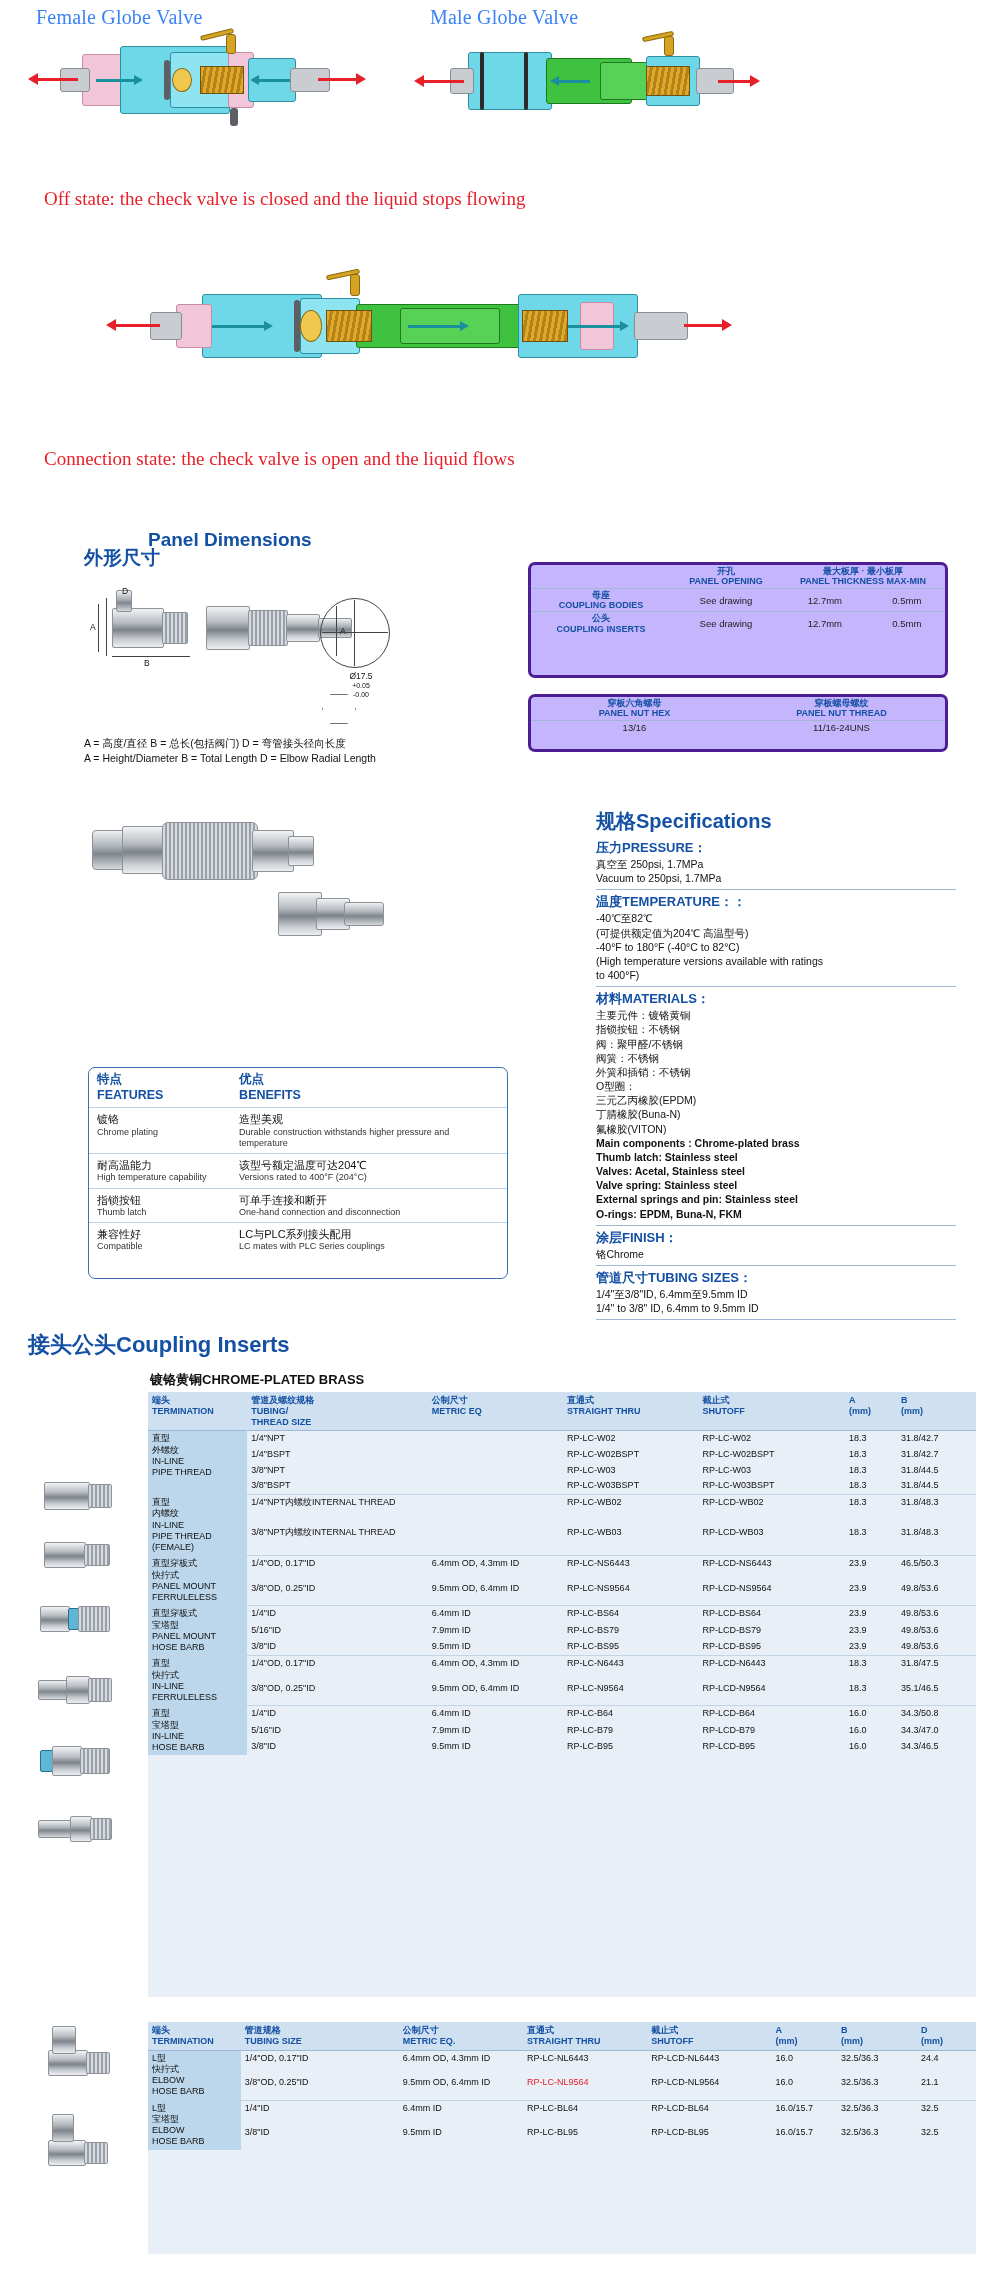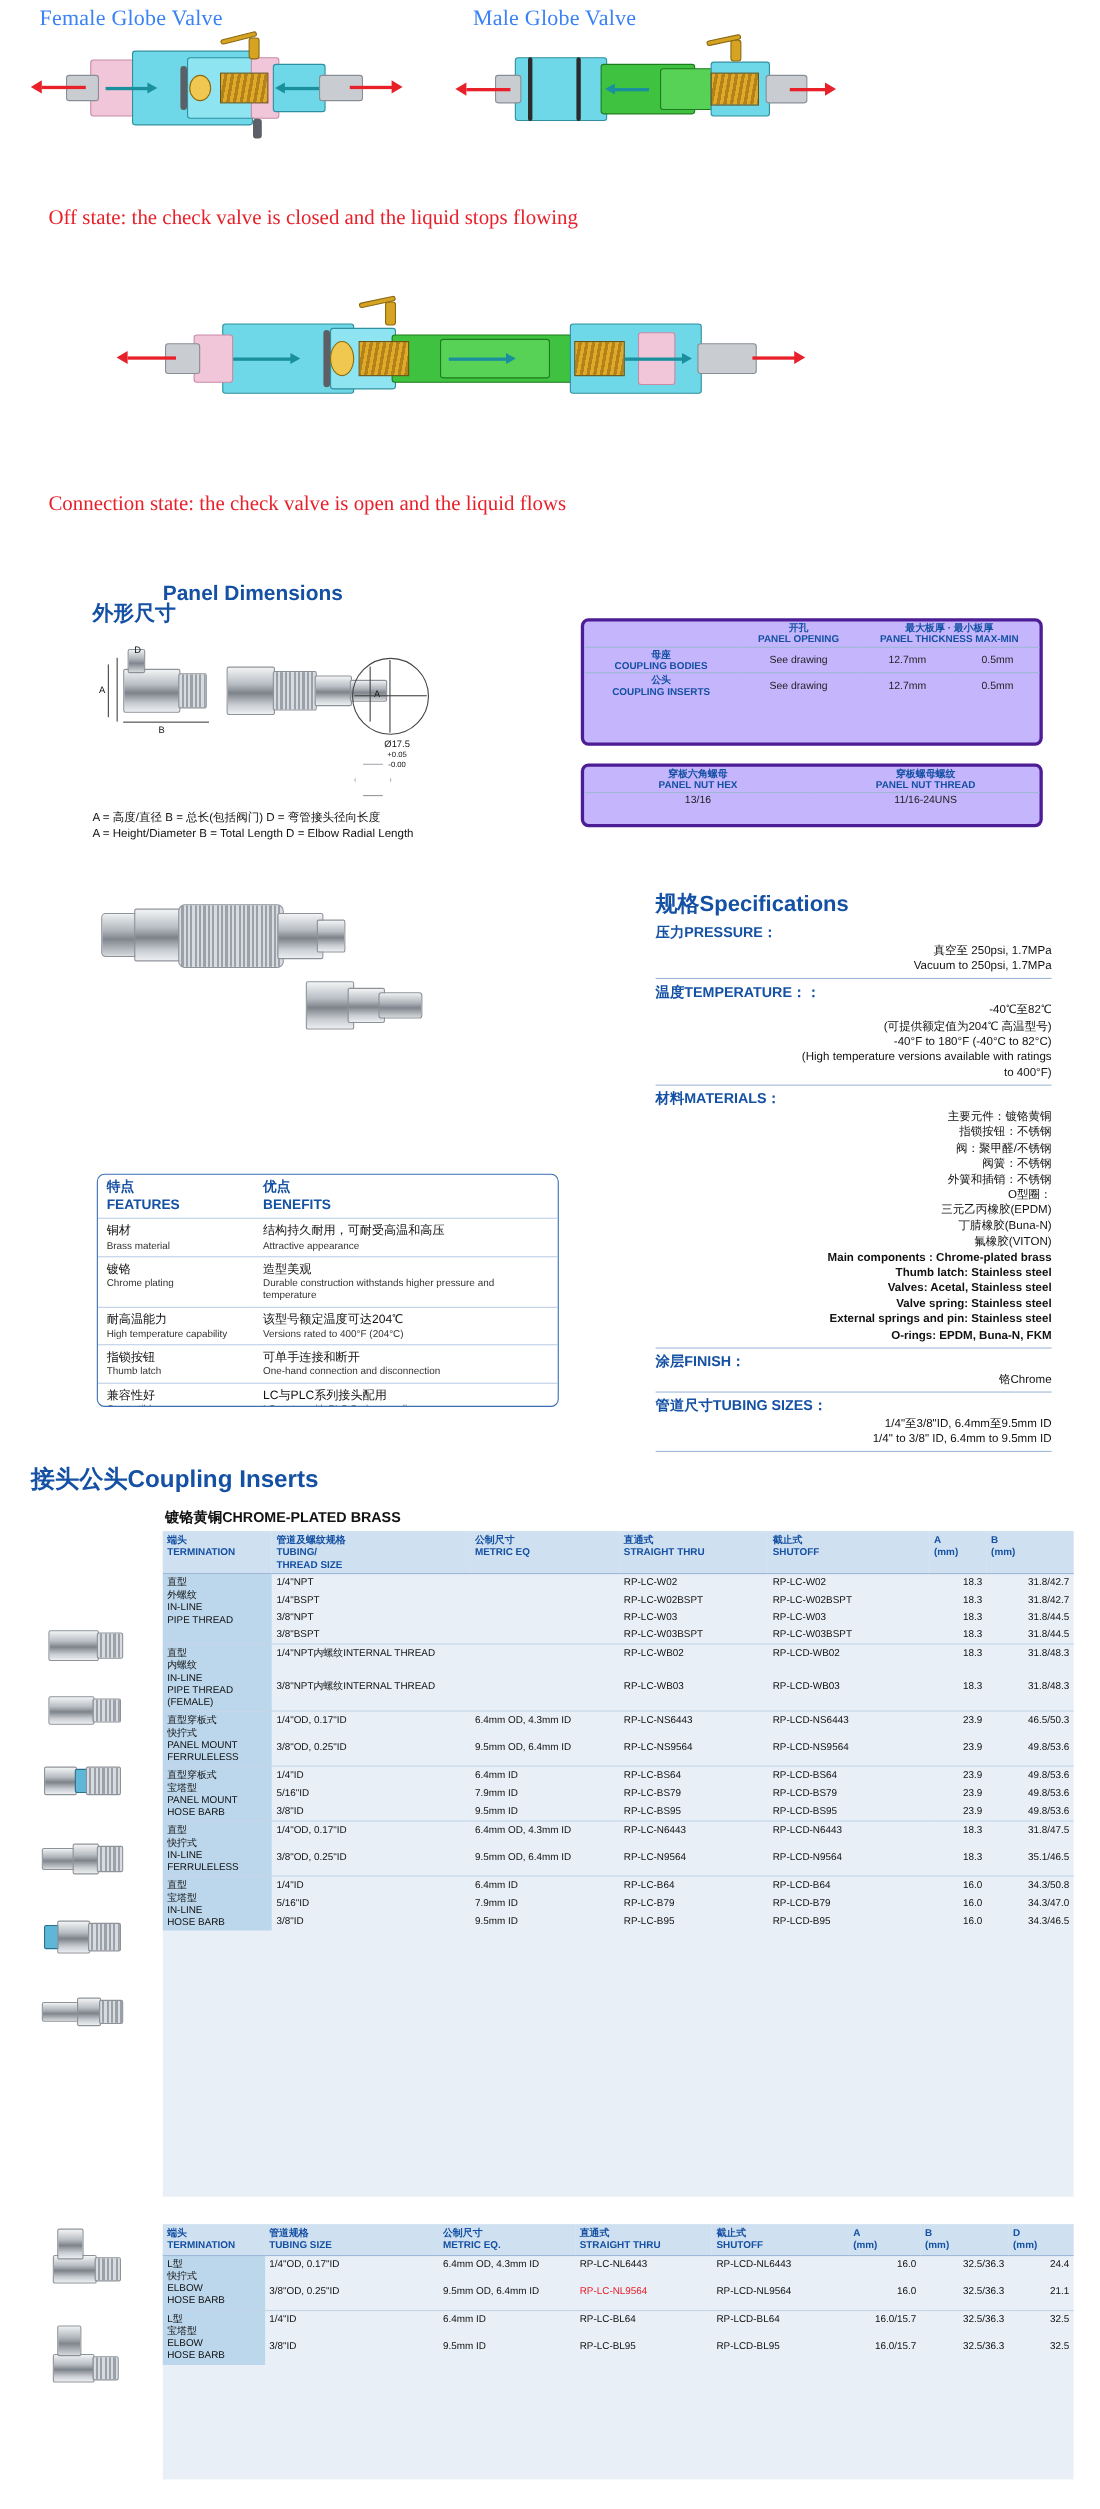--- a/index.html
+++ b/index.html
@@ -82,21 +82,21 @@
   .pd-sep { border-top:1px solid #9fb8d8; }
 
   .dim-note { position:absolute; font-size:10.5px; color:#111; line-height:1.45; }
 
   
   .spec-wrap {
     position:absolute; left:596px; top:808px; width:360px;
   }
   .spec-title { color:#1450a3; font-size:20px; font-weight:bold; margin-bottom:4px;}
   .spec-h { color:#1450a3; font-size:13px; font-weight:bold; margin-top:2px;}
-  .spec-p { font-size:10.5px; color:#111; line-height:1.35;text-align:right; }
+  .spec-p { font-size:10.5px; color:#111; line-height:1.35; }
   .hr-blue { border:0; border-top:1px solid #9fb8d8; margin:4px 0 3px 0;}
 
   
   .feat-box {
     position:absolute; left:88px; top:1067px; width:420px; height:212px;
     border:1px solid #3a6fb5; border-radius:7px; background:#fff; overflow:hidden;
   }
   .feat-table { width:100%; border-collapse:collapse; }
   .feat-table td { padding:4px 8px; vertical-align:top; }
   .feat-table tr + tr td { border-top:1px solid #bcd0e8; }
@@ -119,21 +119,21 @@
   }
   .ci-table td {
     padding:2px 4px; vertical-align:top; line-height:1.3; color:#111;
     font-size:9px;
   }
   .ci-table tr.grp td { border-top:1px solid #c3d4e6; }
   .ci-table td.term {
     background:#bcd7ec; color:#111; font-size:9px; line-height:1.25;
     width:88px;
   }
-  .ci-table td.num { text-align:right; }
+  .ci-table td.num { text-align:left; }
   .zone { position:absolute; background:#e9eff6; }
 
   .part-photo { position:absolute; }
   .pp-body {
     position:absolute; border-radius:2px;
   }
   .metal {
     background:linear-gradient(180deg,#f2f3f4 0%,#b9bec4 35%,#7d838a 55%,#c8ccd1 80%,#eceef0 100%);
     border:1px solid #8d9299;
   }
@@ -377,30 +377,20 @@
               <div class="ft-h"><span>特点</span></div>
               <div class="ft-h">FEATURES</div>
             </td>
         <td>
               <div class="ft-h"><span>优点</span></div>
               <div class="ft-h">BENEFITS</div>
             </td>
       </tr>
       <tr>
         <td>
-              <div class="ft-cn">铜材</div>
-              <div class="ft-en">Brass material</div>
-            </td>
-        <td>
-              <div class="ft-cn">结构持久耐用，可耐受高温和高压</div>
-              <div class="ft-en">Attractive appearance</div>
-            </td>
-      </tr>
-      <tr>
-        <td>
               <div class="ft-cn">镀铬</div>
               <div class="ft-en">Chrome plating</div>
             </td>
         <td>
               <div class="ft-cn">造型美观</div>
               <div class="ft-en">Durable construction withstands higher pressure and temperature</div>
             </td>
       </tr>
       <tr>
         <td>

